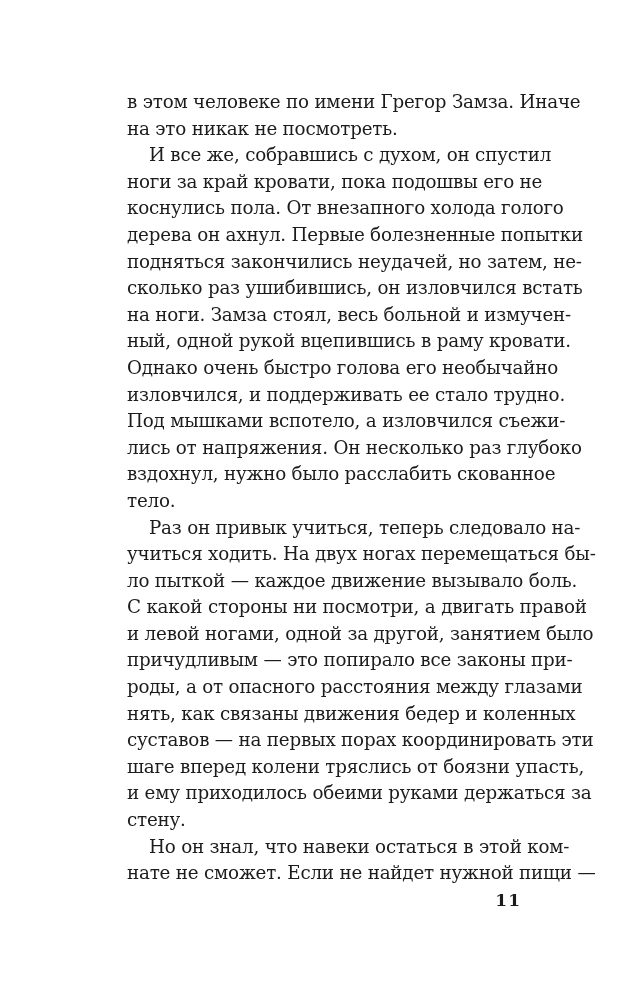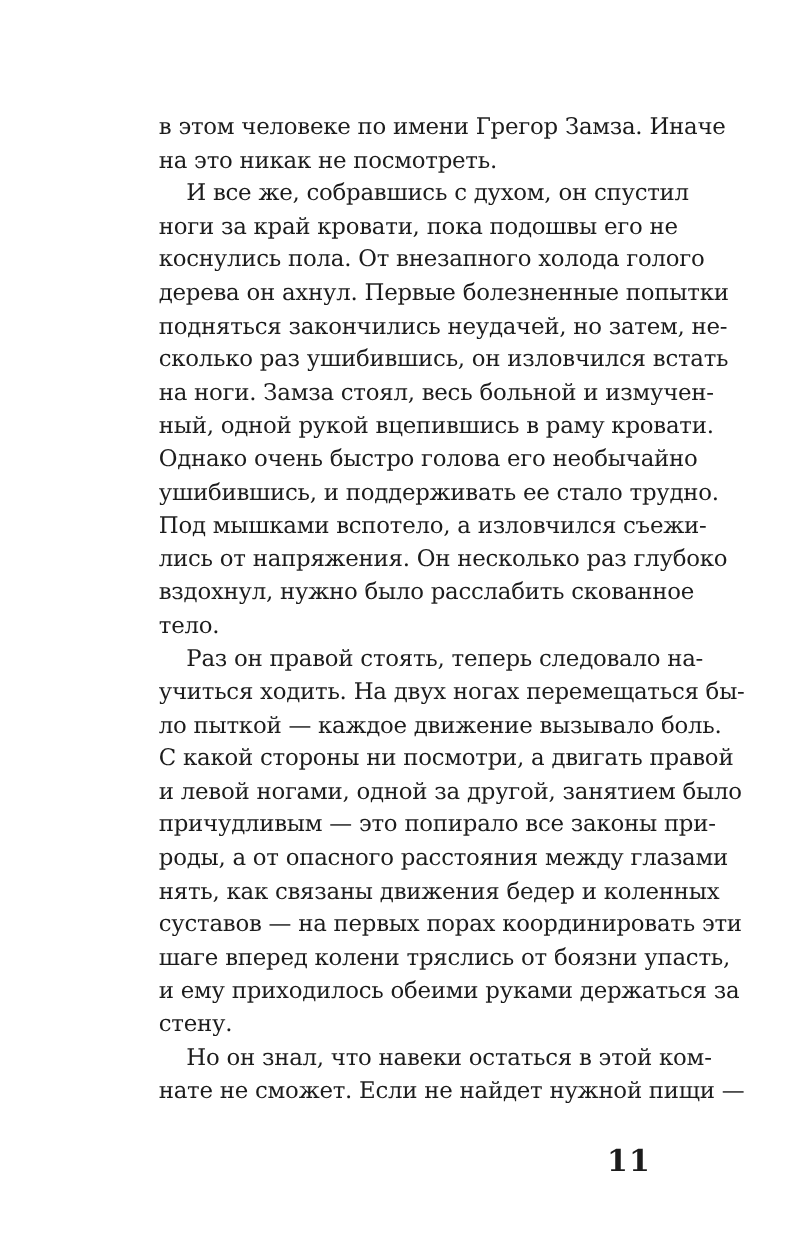--- a/index.html
+++ b/index.html
@@ -36,53 +36,52 @@
     text-align-last: left;
   }
   .line.indent {
     padding-left: 22px;
   }
   .page-number {
     position: absolute;
     right: 110px;
     top: 890px;
     font-family: "DejaVu Serif", "Liberation Serif", serif;
-    font-size: 24px;
+    font-size: 17px;
     font-weight: bold;
     color: #1c1c1c;
     letter-spacing: 1px;
-    margin-top: 24px;
   }
 </style>
 </head>
 <body>
 
 <div class="page">
   <div>
     <span class="line">в этом человеке по имени Грегор Замза. Иначе</span>
     <span class="line last">на это никак не посмотреть.</span>
   </div>
   <div>
     <span class="line indent">И все же, собравшись с духом, он спустил</span>
     <span class="line">ноги за край кровати, пока подошвы его не</span>
     <span class="line">коснулись пола. От внезапного холода голого</span>
     <span class="line">дерева он ахнул. Первые болезненные попытки</span>
     <span class="line">подняться закончились неудачей, но затем, не-</span>
     <span class="line">сколько раз ушибившись, он изловчился встать</span>
     <span class="line">на ноги. Замза стоял, весь больной и измучен-</span>
     <span class="line">ный, одной рукой вцепившись в раму кровати.</span>
     <span class="line">Однако очень быстро голова его необычайно</span>
-    <span class="line">ушибившись, и поддерживать ее стало трудно.</span>
+    <span class="line">изловчился, и поддерживать ее стало трудно.</span>
     <span class="line">Под мышками вспотело, а изловчился съежи-</span>
     <span class="line">лись от напряжения. Он несколько раз глубоко</span>
     <span class="line">вздохнул, нужно было расслабить скованное</span>
     <span class="line last">тело.</span>
   </div>
   <div>
-    <span class="line indent">Раз он правой стоять, теперь следовало на-</span>
+    <span class="line indent">Раз он привык учиться, теперь следовало на-</span>
     <span class="line">учиться ходить. На двух ногах перемещаться бы-</span>
     <span class="line">ло пыткой — каждое движение вызывало боль.</span>
     <span class="line">С какой стороны ни посмотри, а двигать правой</span>
     <span class="line">и левой ногами, одной за другой, занятием было</span>
     <span class="line">причудливым — это попирало все законы при-</span>
     <span class="line">роды, а от опасного расстояния между глазами</span>
     <span class="line">нять, как связаны движения бедер и коленных</span>
     <span class="line">суставов — на первых порах координировать эти</span>
     <span class="line">шаге вперед колени тряслись от боязни упасть,</span>
     <span class="line">и ему приходилось обеими руками держаться за</span>

